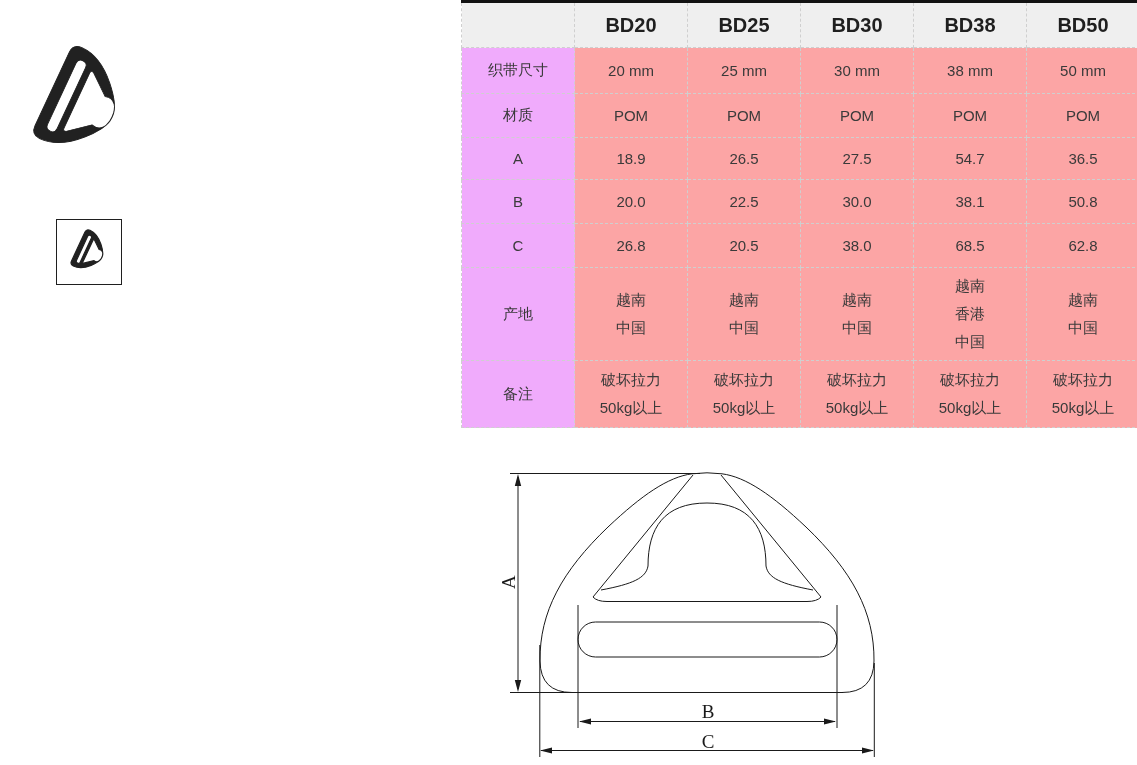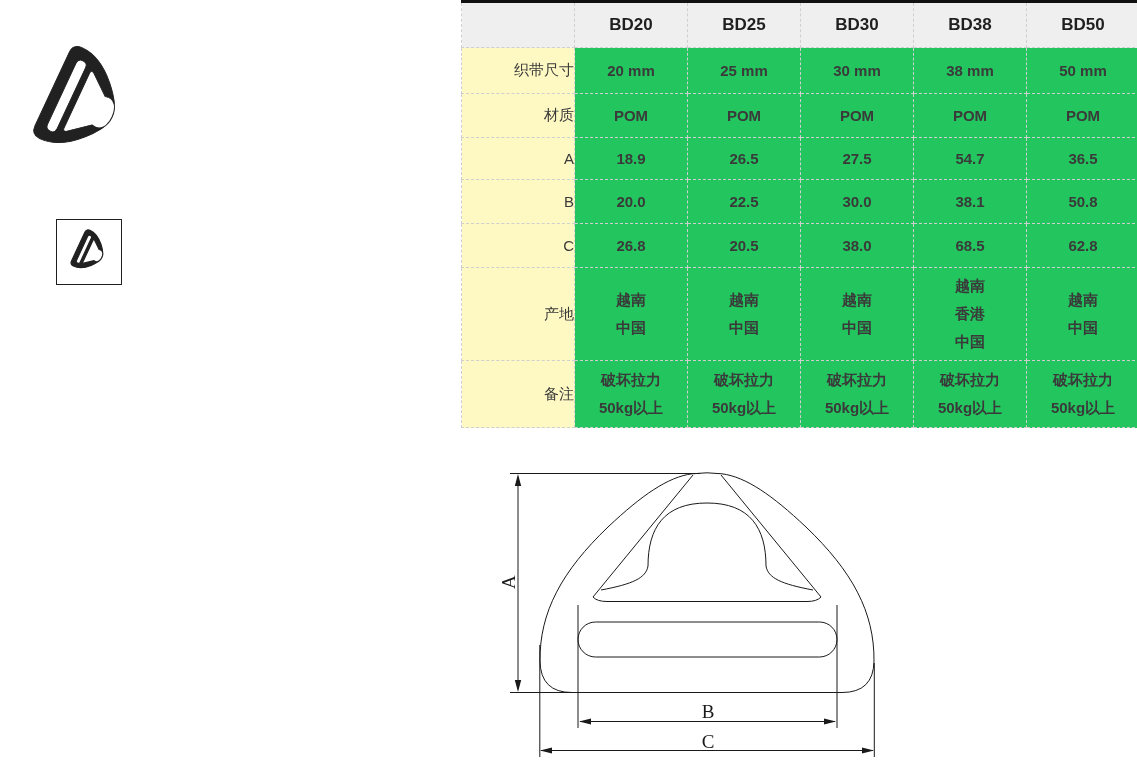--- a/index.html
+++ b/index.html
@@ -24,24 +24,24 @@
     border-top:3px solid #111;
     font-size:15px;
   }
   table.spec th,table.spec td{
     border:1px dashed #cfcfcf;
     text-align:center;vertical-align:middle;
     padding:0;font-weight:normal;color:#3a3a3a;
     width:112px;
   }
   table.spec thead th{
-    background:#efefef;font-weight:bold;color:#1f1f1f;height:44px;font-size:17px;
-  }
-  table.spec tbody th{background:#fef9c3;text-align:right;}
-  table.spec tbody td{background:#22c55e;font-weight:bold;}
+    background:#efefef;font-weight:bold;color:#1f1f1f;height:44px;font-size:20px;
+  }
+  table.spec tbody th{background:#f0abfc;}
+  table.spec tbody td{background:#fca5a5;}
   table.spec tbody tr:nth-child(1){height:46px;}
   table.spec tbody tr:nth-child(2){height:44px;}
   table.spec tbody tr:nth-child(3){height:42px;}
   table.spec tbody tr:nth-child(4){height:44px;}
   table.spec tbody tr:nth-child(5){height:44px;}
   table.spec tbody tr:nth-child(6){height:93px;}
   table.spec tbody tr:nth-child(7){height:67px;}
   table.spec td div{line-height:28px;}
 
   

